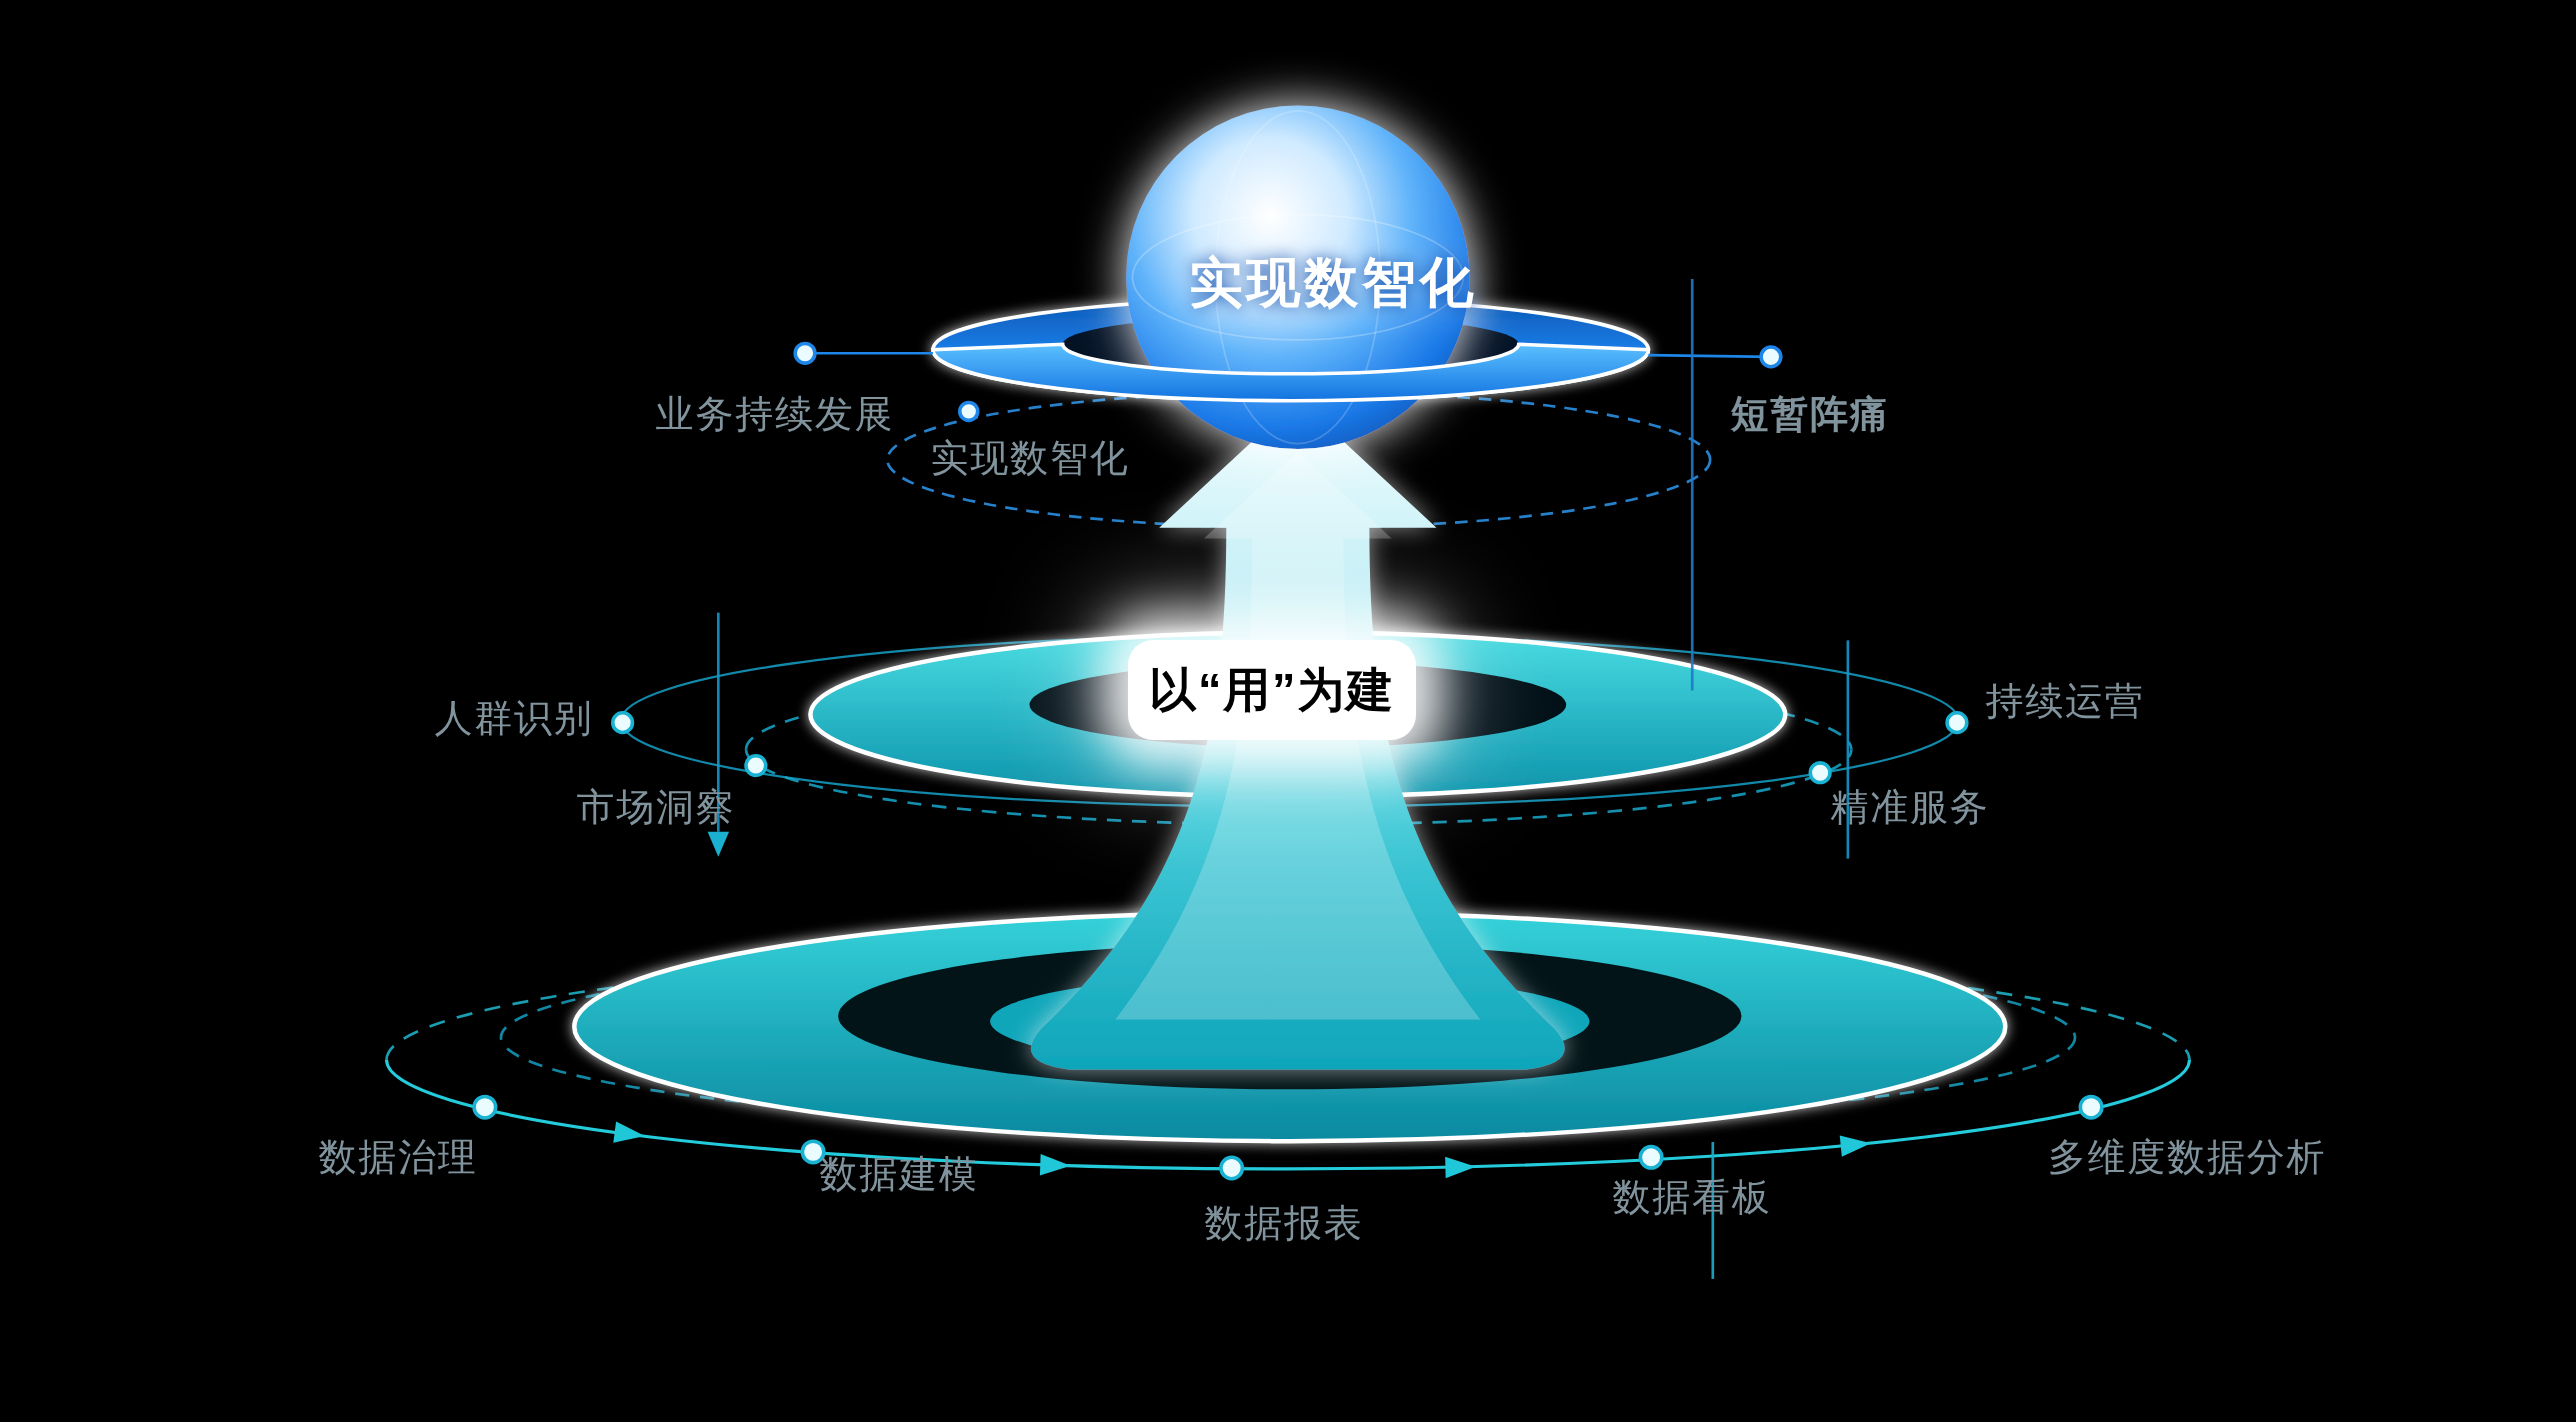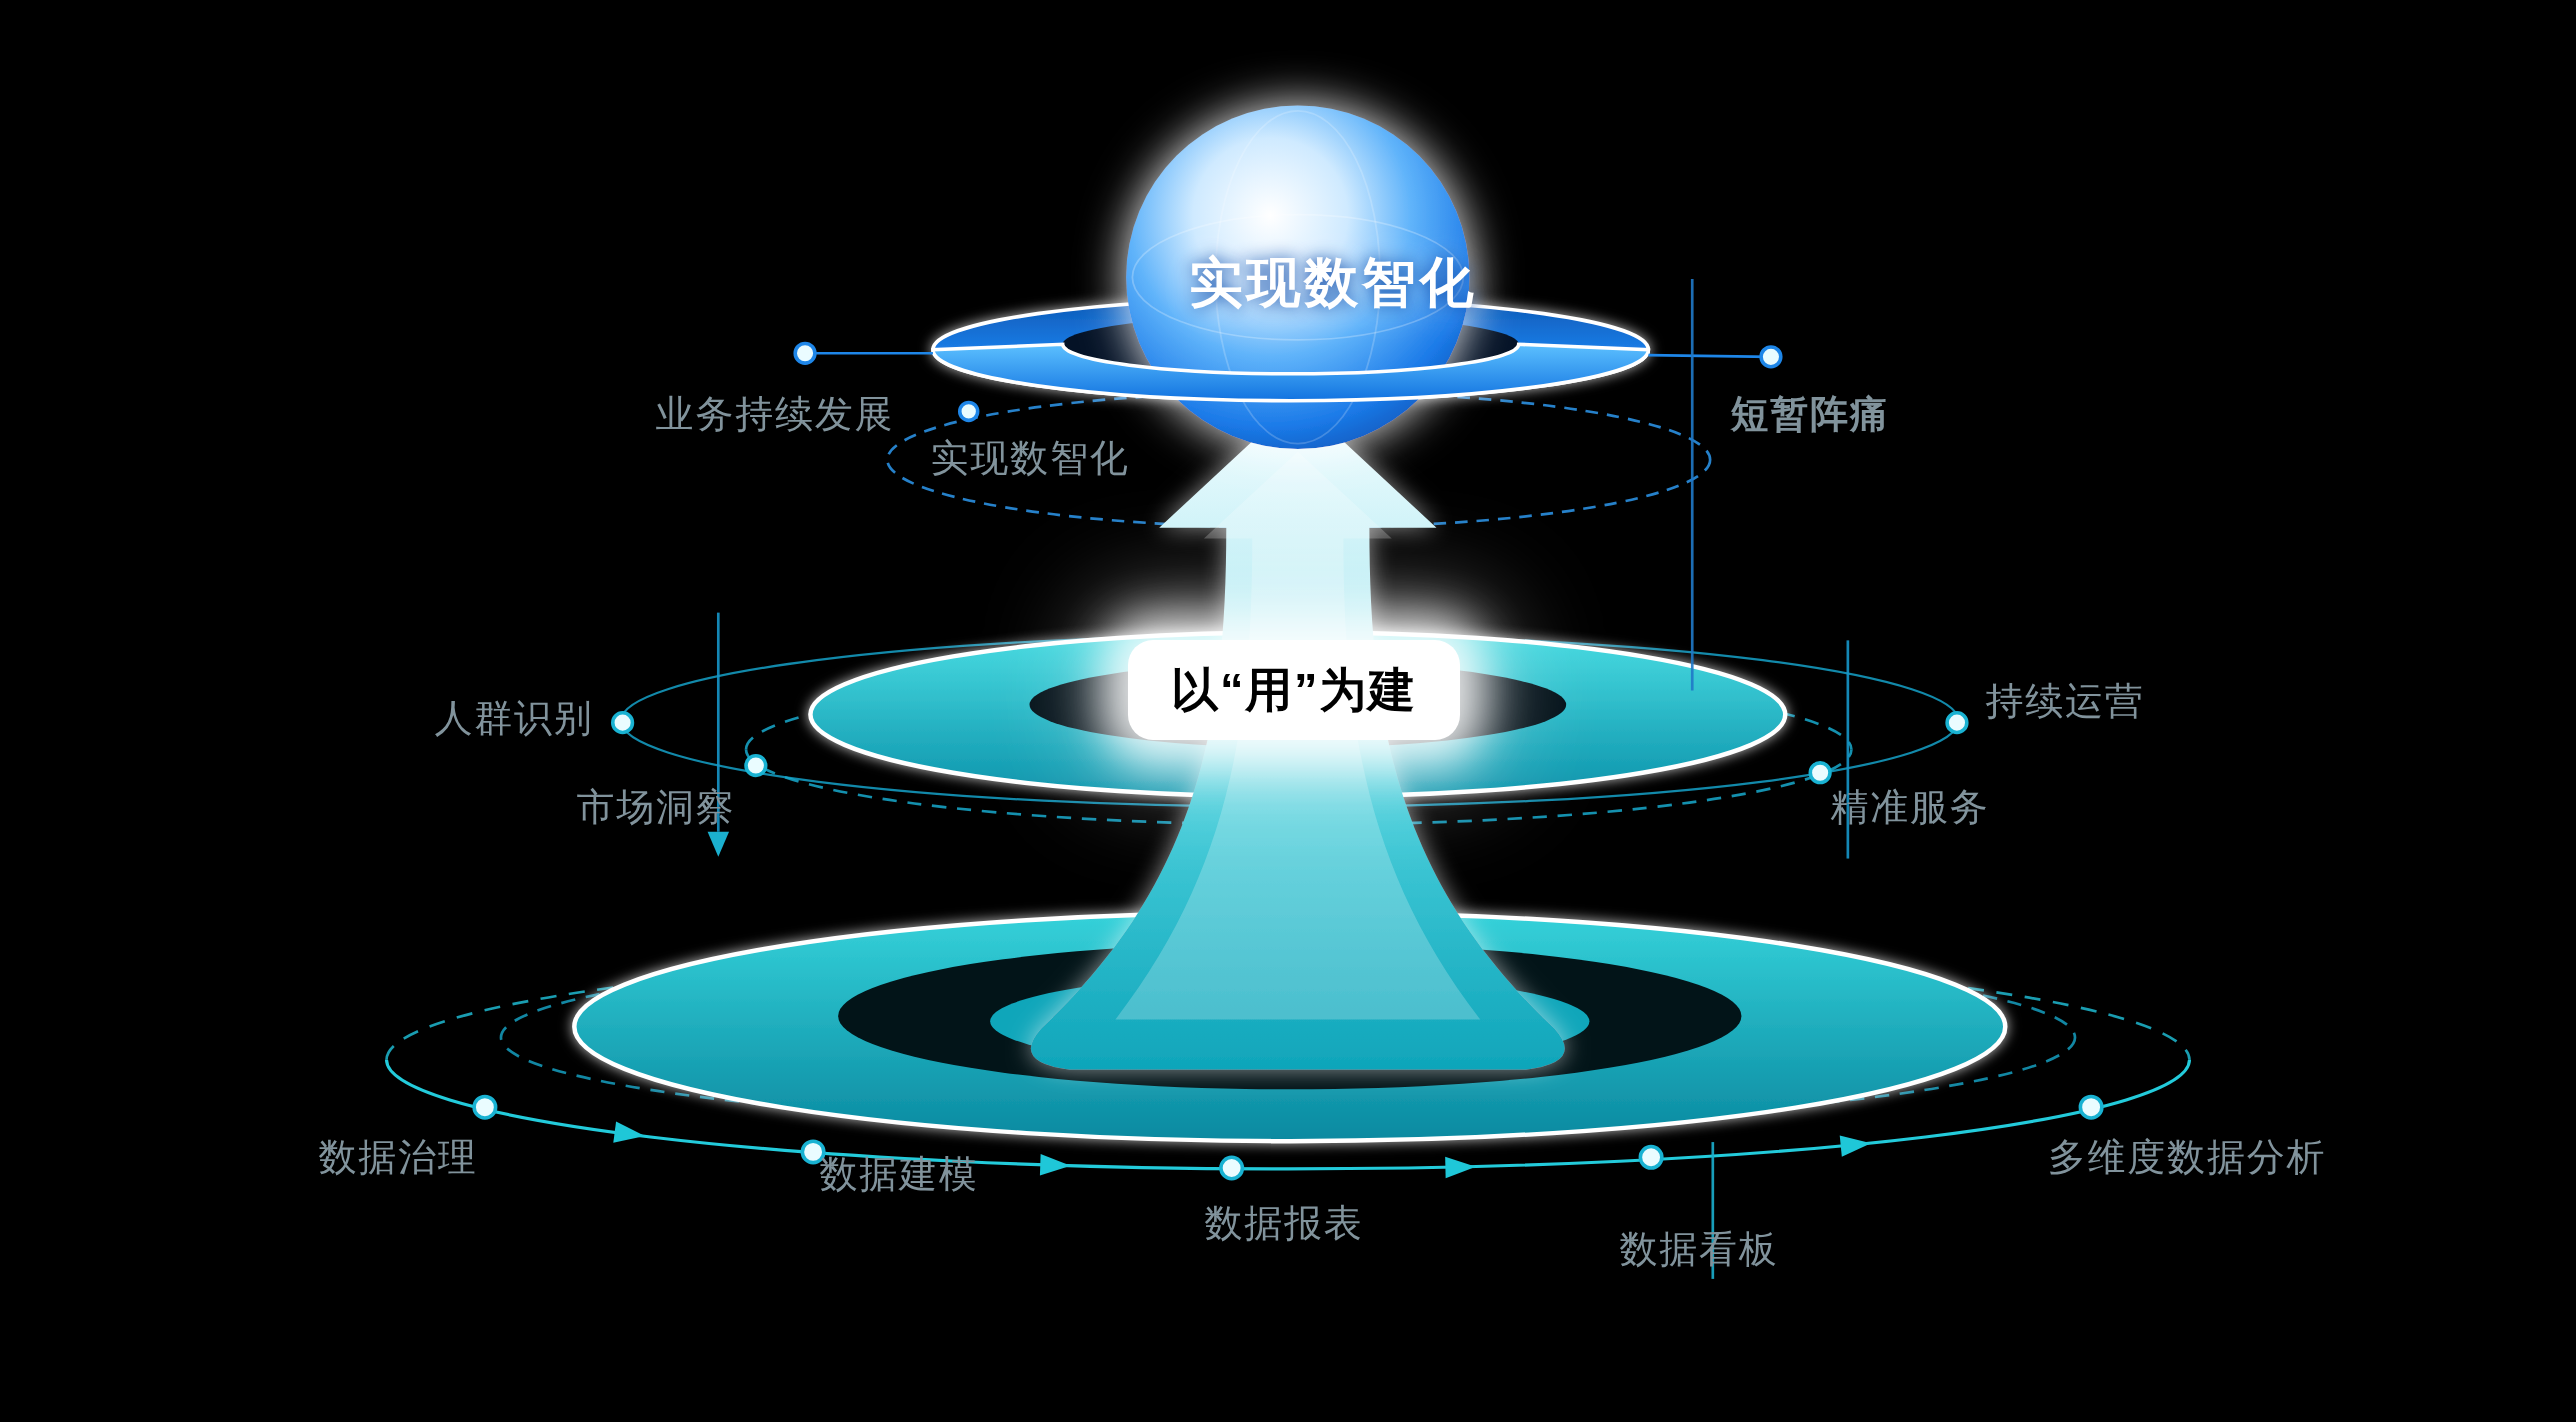--- a/index.html
+++ b/index.html
@@ -11,21 +11,21 @@
   .title-top{
     position:absolute;left:1333px;top:283px;transform:translate(-50%,-50%);
     color:#ffffff;font-size:54px;font-weight:700;letter-spacing:3.6px;white-space:nowrap;
     text-shadow:0 0 16px rgba(8,70,165,.95),0 0 38px rgba(255,255,255,.55);
   }
   .glow-box{
     position:absolute;display:flex;align-items:center;justify-content:center;
     background:#ffffff;border-radius:25px;color:#000;font-weight:700;white-space:nowrap;
     box-shadow:0 0 45px 25px rgba(255,255,255,.85),0 0 98px 45px rgba(255,255,255,.35);
   }
-  .glow-mid{left:1128px;top:640px;width:332px;height:100px;font-size:47px;letter-spacing:1.8px;}
+  .glow-mid{left:1128px;top:640px;width:288px;height:100px;font-size:47px;letter-spacing:1.8px;}
   .glow-bot{left:1149px;top:972px;width:313px;height:93px;font-size:52px;letter-spacing:2.7px;}
   .lbl{
     position:absolute;transform:translate(-50%,-50%);
     color:#81939c;font-size:38px;letter-spacing:1.8px;white-space:nowrap;
   }
 </style>
 </head>
 <body>
 
 <div class="stage">
@@ -161,17 +161,17 @@
   <div class="lbl" style="left:1810px;top:414px;font-weight:bold;">短暂阵痛</div>
 
   <div class="lbl" style="left:514px;top:718px;">人群识别</div>
   <div class="lbl" style="left:656px;top:807px;">市场洞察</div>
   <div class="lbl" style="left:2065px;top:701px;">持续运营</div>
   <div class="lbl" style="left:1910px;top:807px;">精准服务</div>
 
   <div class="lbl" style="left:398px;top:1157px;">数据治理</div>
   <div class="lbl" style="left:899px;top:1174px;">数据建模</div>
   <div class="lbl" style="left:1284px;top:1223px;">数据报表</div>
-  <div class="lbl" style="left:1692px;top:1249px;margin-left:7px;">数据看板</div>
+  <div class="lbl" style="left:1692px;top:1197px;">数据看板</div>
   <div class="lbl" style="left:2187px;top:1157px;">多维度数据分析</div>
 
 </div>
 
 
 </body></html>

